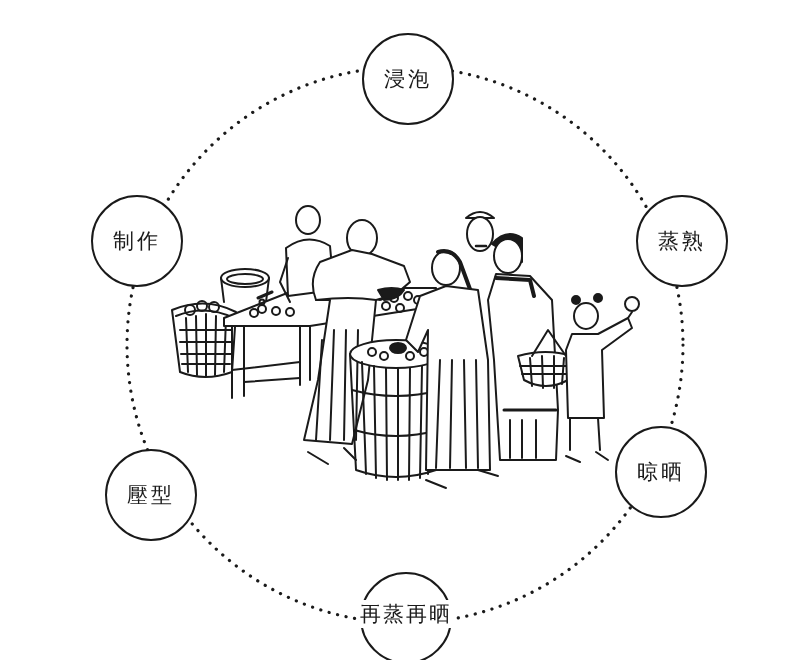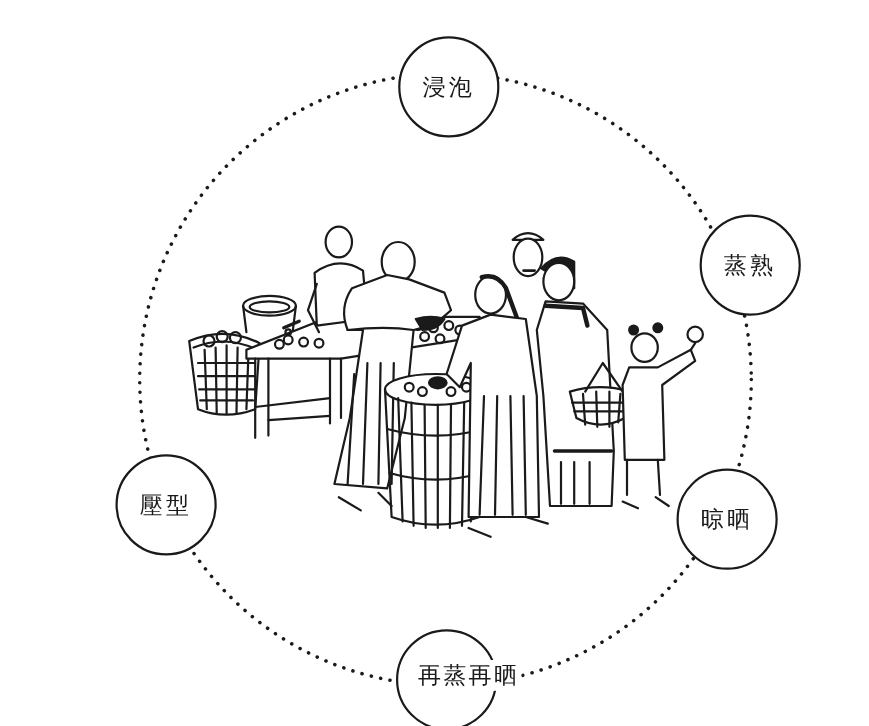--- a/index.html
+++ b/index.html
@@ -5,21 +5,21 @@
     html, body { margin: 0; padding: 0; background: #ffffff; }
     body { width: 790px; height: 660px; position: relative; overflow: hidden;
            font-family: "DejaVu Serif", "Liberation Serif", serif; }
     #stage { position: absolute; left: 0; top: 0; width: 716px; height: 660px; }
     .node { position: absolute; width: 92px; height: 92px; border: 2px solid #1a1a1a;
             border-radius: 50%; background: #ffffff; box-sizing: border-box;
             display: flex; align-items: center; justify-content: center; }
     .node-label { font-size: 21px; color: #1a1a1a; letter-spacing: 3px; white-space: nowrap;
                   font-family: "DejaVu Serif", serif; }
     .node-bottom .node-label { position: absolute; top: 26px; left: 50%; transform: translateX(-50%);
-                               background: #ffffff; padding: 0 2px; letter-spacing: 2px; margin-left: 20px; }
+                               background: #ffffff; padding: 0 2px; letter-spacing: 2px; }
   </style>
 </head>
 <body>
 
 <div id="stage">
   <svg width="790" height="660" viewBox="0 0 790 660" style="position:absolute;left:0;top:0">
 
     <circle cx="405" cy="345" r="278" fill="none" stroke="#1a1a1a" stroke-width="3.2" stroke-linecap="round" stroke-dasharray="0.1 8.6"></circle>
 
     <g fill="none" stroke="#1a1a1a" stroke-width="2" stroke-linejoin="round" stroke-linecap="round">
@@ -132,16 +132,19 @@
   </div>
   <div class="node" style="left:615px;top:426px;">
     <span class="node-label">晾晒</span>
   </div>
   <div class="node" style="left:636px;top:195px;">
     <span class="node-label">蒸熟</span>
   </div>
   <div class="node node-bottom" style="left:360px;top:572px;">
     <span class="node-label">再蒸再晒</span>
   </div>
-  <div class="node" style="left:105px;top:413px;">
+  <div class="node" style="left:105px;top:449px;">
     <span class="node-label">壓型</span>
+  </div>
+  <div class="node" style="left:91px;top:195px;">
+    <span class="node-label">制作</span>
   </div>
 </div>
 
 </body></html>

